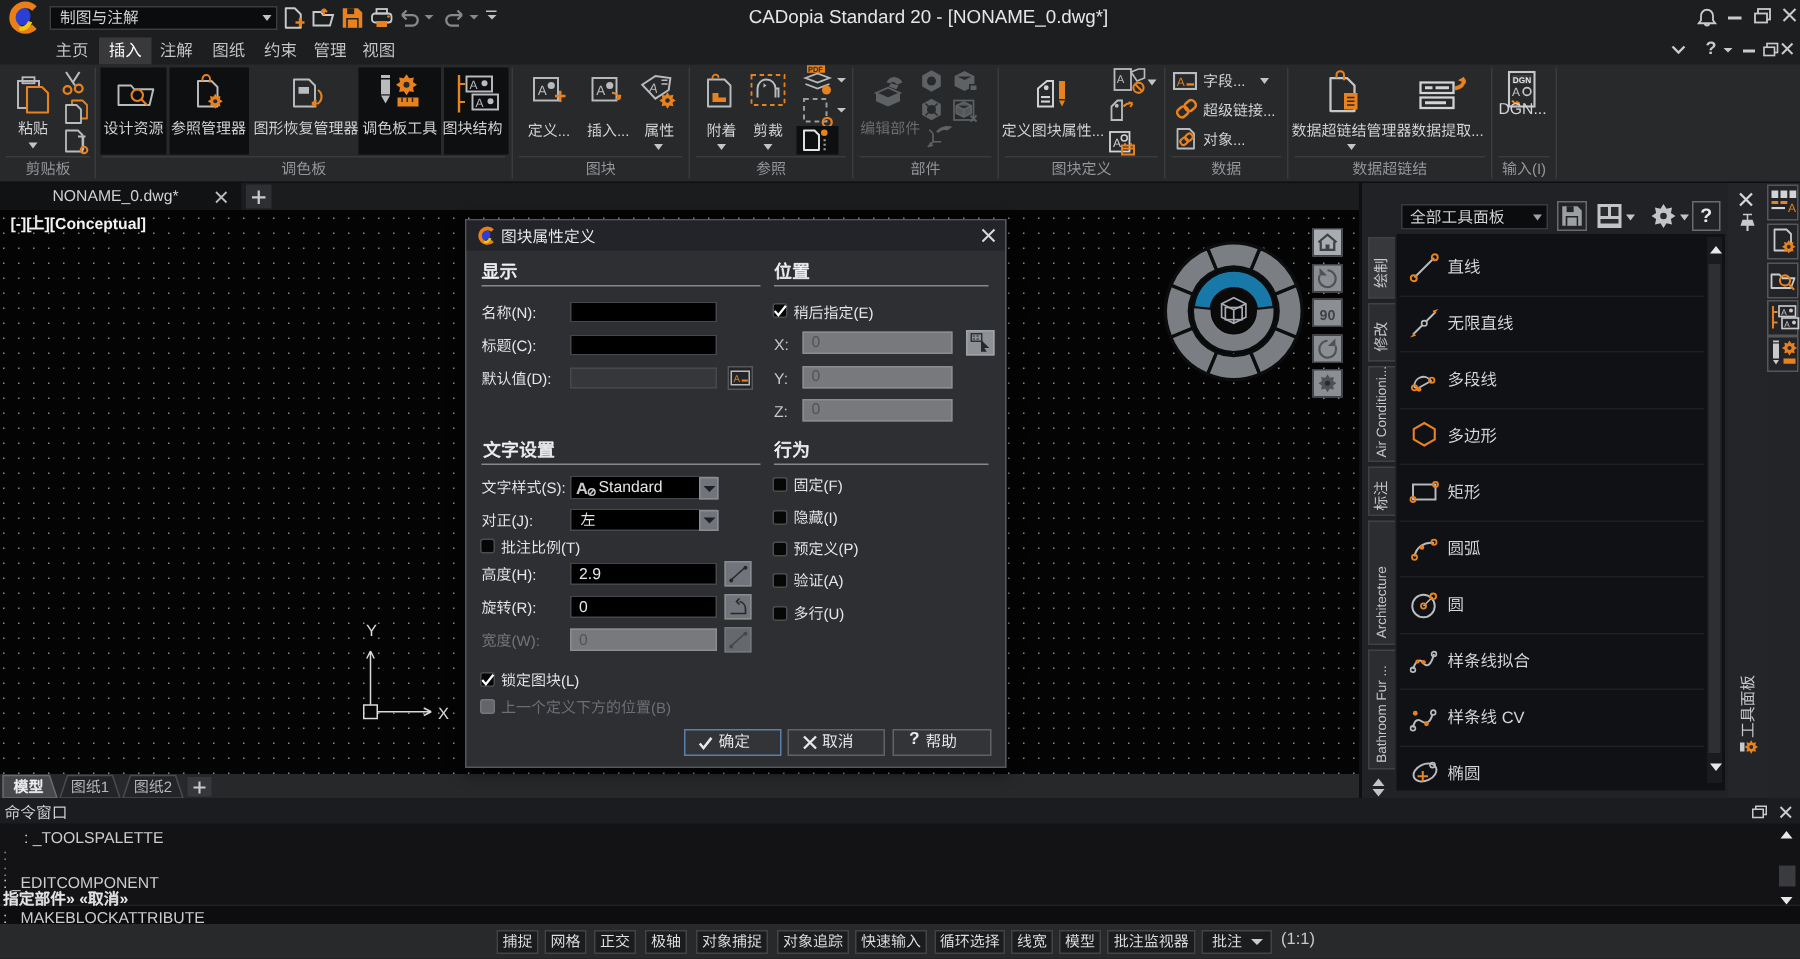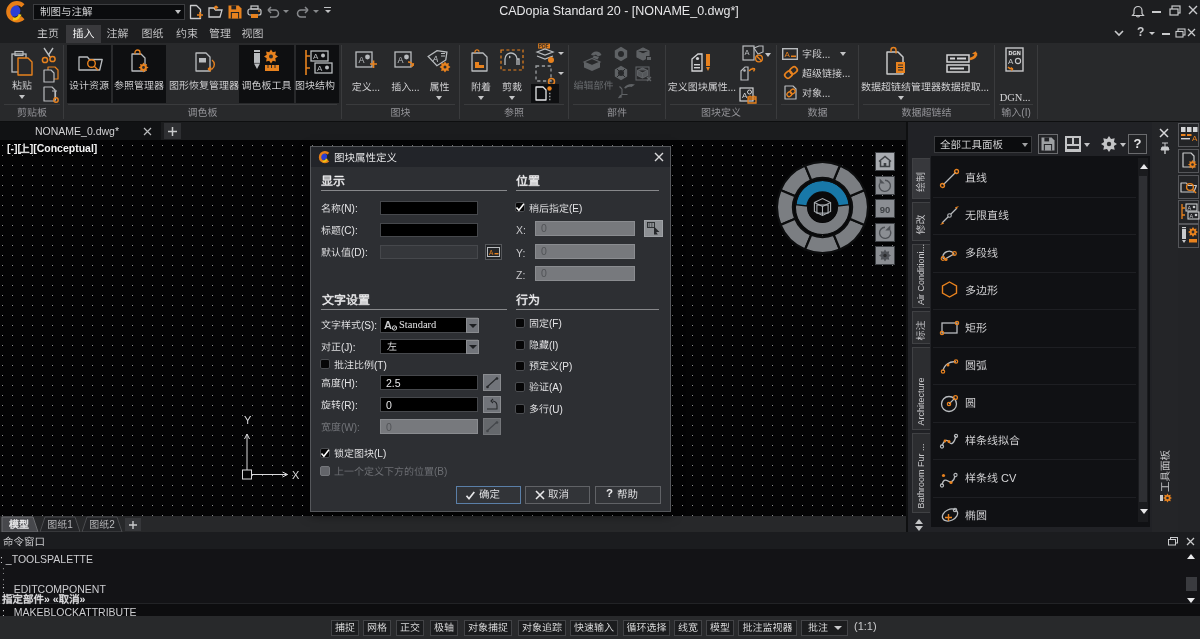--- a/index.html
+++ b/index.html
@@ -288,21 +288,21 @@
   </svg>
 <svg style="position:absolute;left:1002px;top:47px;overflow:visible" width="28" height="27">
     <rect x="4" y="1" width="17" height="23" fill="none" stroke="#c6c7c9" stroke-width="1.4"></rect>
     <rect x="6" y="3" width="13" height="6" fill="#3a3b3d"></rect>
     <text x="6.5" y="8.2" font-size="5.5" font-weight="bold" fill="#e8e8ea" font-family="Liberation Sans">DGN</text>
     <text x="6" y="17" font-size="8" fill="#c6c7c9" font-family="Liberation Sans">A</text>
     <circle cx="16" cy="14" r="2.6" fill="none" stroke="#c6c7c9" stroke-width="1.1"></circle>
     <path d="M6 20a5 4 0 0 0 5 2" fill="none" stroke="#e8821e" stroke-width="1.4"></path>
     <path d="M11 22l-2.2-1.4M11 22l-1.8 1.6" stroke="#e8821e" stroke-width="1.2"></path>
   </svg>
-<div style="position:absolute;left:1015px;transform:translateX(-50%);top:93px;font-family:Liberation Serif, serif;font-size:10.5px;color:#d4d4d6;white-space:pre;line-height:1">DGN...</div>
+<div style="position:absolute;left:1015px;transform:translateX(-50%);top:68px;font-family:Liberation Sans, sans-serif;font-size:10.5px;color:#d4d4d6;white-space:pre;line-height:1">DGN...</div>
 <div style="position:absolute;left:0px;top:122px;width:1200px;height:18px;background:#1b1c1e"></div>
 <div style="position:absolute;left:0px;top:122px;width:161px;height:18px;background:#111214"></div>
 <div style="position:absolute;left:77px;transform:translateX(-50%);top:125.5px;font-family:'Liberation Sans',sans-serif;font-size:10.5px;color:#d2d2d4;white-space:pre;line-height:1">NONAME_0.dwg*</div>
 <svg style="position:absolute;left:143px;top:127px;overflow:visible" width="9" height="9">
     <path d="M1 1L8 8M8 1L1 8" stroke="#b9babc" stroke-width="1.2"></path>
   </svg>
 <div style="position:absolute;left:164px;top:123px;width:17px;height:16px;background:#2e2f32"></div>
 <svg style="position:absolute;left:168px;top:127px;overflow:visible" width="9" height="9">
     <path d="M4.5 0v9M0 4.5h9" stroke="#c9cacc" stroke-width="1.5"></path>
   </svg>
@@ -535,21 +535,21 @@
 <div style="position:absolute;left:0px;top:532px;width:1200px;height:84px;background:#131316"></div>
 <div style="position:absolute;left:0px;top:532px;width:1200px;height:17px;background:#1b1c1f"></div>
 <svg style="position:absolute;left:1168px;top:537px;overflow:visible" width="10" height="9">
     <rect x="2.5" y="0.5" width="7" height="5.5" fill="none" stroke="#c9cacc" stroke-width="1"></rect>
     <rect x="0.5" y="2.5" width="7" height="5.5" fill="#1b1c1f" stroke="#c9cacc" stroke-width="1"></rect>
   </svg>
 <svg style="position:absolute;left:1186px;top:537px;overflow:visible" width="9" height="9">
     <path d="M1 1L8 8M8 1L1 8" stroke="#c9cacc" stroke-width="1.3"></path>
   </svg>
 <div style="position:absolute;left:0px;top:603px;width:1200px;height:13px;background:#0d0d0f;border-top:1px solid #222326"></div>
-<div style="position:absolute;left:0;top:553.5px;font-family:'Liberation Sans',sans-serif;font-size:10.5px;color:#cdcdd0;white-space:pre;line-height:1">: _TOOLSPALETTE</div>
+<div style="position:absolute;left:16px;top:553.5px;font-family:'Liberation Sans',sans-serif;font-size:10.5px;color:#cdcdd0;white-space:pre;line-height:1">: _TOOLSPALETTE</div>
 <div style="position:absolute;left:2px;top:565px;font-family:'Liberation Sans',sans-serif;font-size:10.5px;color:#8a8a8d;white-space:pre;line-height:1">:</div>
 <div style="position:absolute;left:2px;top:575.5px;font-family:'Liberation Sans',sans-serif;font-size:10.5px;color:#8a8a8d;white-space:pre;line-height:1">:</div>
 <div style="position:absolute;left:2px;top:584px;font-family:'Liberation Sans',sans-serif;font-size:10.5px;color:#cdcdd0;white-space:pre;line-height:1">: _EDITCOMPONENT</div>
 <div style="position:absolute;left:2px;top:606.5px;font-family:'Liberation Sans',sans-serif;font-size:10.5px;color:#cdcdd0;white-space:pre;line-height:1">: _MAKEBLOCKATTRIBUTE</div>
 <div style="position:absolute;left:1187px;top:554px;width:0;height:0;border-left:4.5px solid transparent;border-right:4.5px solid transparent;border-bottom:5.5px solid #e8e8ea"></div>
 <div style="position:absolute;left:1187px;top:598px;width:0;height:0;border-left:4.5px solid transparent;border-right:4.5px solid transparent;border-top:5.5px solid #e8e8ea"></div>
 <div style="position:absolute;left:1186px;top:577px;width:11px;height:14px;background:#3a3b3f"></div>
 <div style="position:absolute;left:0px;top:616px;width:1200px;height:23px;background:#28292b"></div>
 <div style="position:absolute;left:331px;top:620px;width:28px;height:16px;background:#1b1c1e;border:1px solid #424346"></div>
 <div style="position:absolute;left:363px;top:620px;width:28px;height:16px;background:#1b1c1e;border:1px solid #424346"></div>
@@ -606,29 +606,29 @@
     <rect x="0.5" y="0.5" width="7" height="5" fill="none" stroke="#26282b" stroke-width="0.9"></rect>
     <path d="M1.5 2h1.5M4 2h1.5M1.5 4h1.5M4 4h1.5" stroke="#26282b" stroke-width="0.8"></path>
     <path d="M7 12.5V4.5l5.5 5.5H9.2l1.6 2.5z" fill="#26282b"></path>
   </svg>
 <div style="position:absolute;left:380px;top:317px;width:98px;height:16px;background:#000;border:1px solid #46484c"></div>
 <svg style="position:absolute;left:384px;top:319px;overflow:visible" width="13" height="12">
     <text x="0" y="10" font-size="11" font-weight="bold" fill="#c9cacc" font-family="Liberation Sans">A</text>
     <circle cx="10.5" cy="9" r="2.2" fill="none" stroke="#c9cacc" stroke-width="1"></circle>
     <path d="M9 10.8l3-3.4" stroke="#c9cacc" stroke-width="1"></path>
   </svg>
-<div style="position:absolute;left:399px;top:320px;font-family:Liberation Serif, serif;font-size:10.5px;color:#e6e6e8;white-space:pre;line-height:1">Standard</div>
+<div style="position:absolute;left:399px;top:320px;font-family:Liberation Sans, sans-serif;font-size:10.5px;color:#e6e6e8;white-space:pre;line-height:1">Standard</div>
 <div style="position:absolute;left:466px;top:318px;width:13px;height:15px;background:#71747a;border:1px solid #8a8c90"></div>
 <div style="position:absolute;left:468.5px;top:323.5px;width:0;height:0;border-left:4.0px solid transparent;border-right:4.0px solid transparent;border-top:4.5px solid #1e2023"></div>
 <div style="position:absolute;left:380px;top:339px;width:98px;height:15px;background:#000;border:1px solid #46484c"></div>
 <div style="position:absolute;left:466px;top:340px;width:13px;height:14px;background:#71747a;border:1px solid #8a8c90"></div>
 <div style="position:absolute;left:468.5px;top:344.5px;width:0;height:0;border-left:4.0px solid transparent;border-right:4.0px solid transparent;border-top:4.5px solid #1e2023"></div>
 <div style="position:absolute;left:320px;top:359px;width:10px;height:10px;background:#060607;border:1px solid #4a4c50;border-radius:2px"></div>
 <div style="position:absolute;left:380px;top:375px;width:98px;height:15px;background:#000;border:1px solid #46484c"></div>
-<div style="position:absolute;left:386px;top:377.5px;font-family:'Liberation Sans',sans-serif;font-size:10.5px;color:#e6e6e8;white-space:pre;line-height:1">2.5</div>
+<div style="position:absolute;left:386px;top:377.5px;font-family:'Liberation Sans',sans-serif;font-size:10.5px;color:#e6e6e8;white-space:pre;line-height:1">2.9</div>
 <div style="position:absolute;left:483px;top:374px;width:18px;height:17px;background:#71747a;border:1px solid #8a8c90"></div>
 <svg style="position:absolute;left:486px;top:377px;overflow:visible" width="12" height="11">
     <path d="M1 10L11 1" stroke="#26282b" stroke-width="1.1"></path>
     <circle cx="1.5" cy="10" r="1.3" fill="#26282b"></circle>
     <circle cx="11" cy="1.5" r="1.3" fill="#26282b"></circle>
   </svg>
 <div style="position:absolute;left:380px;top:397px;width:98px;height:15px;background:#000;border:1px solid #46484c"></div>
 <div style="position:absolute;left:386px;top:399.5px;font-family:'Liberation Sans',sans-serif;font-size:10.5px;color:#e6e6e8;white-space:pre;line-height:1">0</div>
 <div style="position:absolute;left:483px;top:396px;width:18px;height:17px;background:#71747a;border:1px solid #8a8c90"></div>
 <svg style="position:absolute;left:486px;top:399px;overflow:visible" width="12" height="11">

